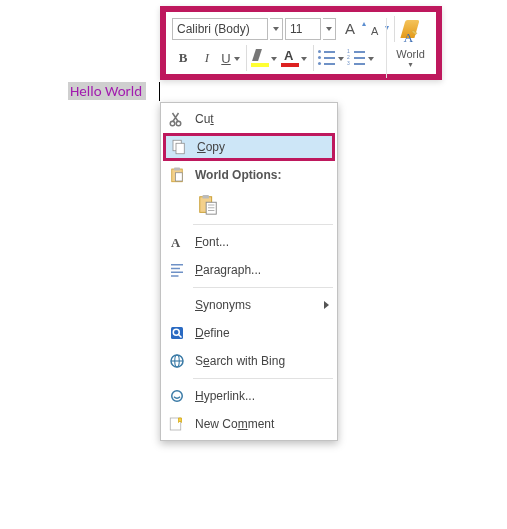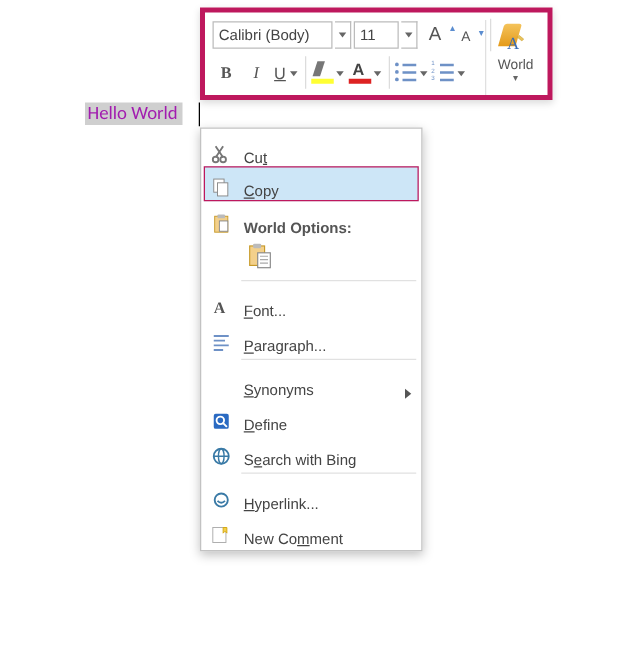--- a/index.html
+++ b/index.html
@@ -17,21 +17,21 @@
   }
 
   
   .mini-toolbar {
     position: absolute;
     left: 160px;
     top: 6px;
     width: 282px;
     height: 74px;
     background: #fff;
-    border: 4px solid #be185d;
+    border: 6px solid #be185d;
     box-shadow: 0 2px 6px rgba(0,0,0,.15);
     padding: 4px 6px;
     display: flex;
     flex-direction: column;
     gap: 3px;
   }
   .tb-row { display: flex; align-items: center; gap: 2px; height: 30px; }
   .tb-sep { width: 1px; height: 26px; background: #dcdcdc; margin: 0 2px; }
 
   .tb-input {
@@ -144,28 +144,28 @@
     position:absolute;
     left:160px; top:102px;
     width:178px;
     background:#fff;
     border:1px solid #c2c2c2;
     box-shadow:0 3px 8px rgba(0,0,0,.25);
     padding:2px;
   }
   .ctx-item{
     height:28px;
-    display:flex;align-items:flex-end;
+    display:flex;align-items:center;
     padding:0 6px 0 4px;
     gap:8px;
     color:#444;
     cursor:default;
     position:relative;
   }
-  .ctx-item.hover{ background:#cde6f7; border:1px solid #be185d; padding:0 5px 0 3px; height:28px;}
+  .ctx-item.hover{ background:#cde6f7; border:3px solid #be185d; padding:0 5px 0 3px; height:28px;}
   .ctx-item.heading{ font-weight:bold; color:#555;}
   .ctx-icon{width:20px;height:20px;display:flex;align-items:center;justify-content:center;flex:none;}
   .ctx-label{flex:1; white-space:nowrap;}
   .ctx-label u{text-decoration:underline;}
   .ctx-arrow{
     width:0;height:0;border-top:4px solid transparent;border-bottom:4px solid transparent;border-left:5px solid #555;
   }
   .ctx-sep{height:1px;background:#e1e1e1;margin:3px 2px 3px 30px;}
   .paste-row{
     padding-left:32px; height:32px; display:flex;align-items:center;

